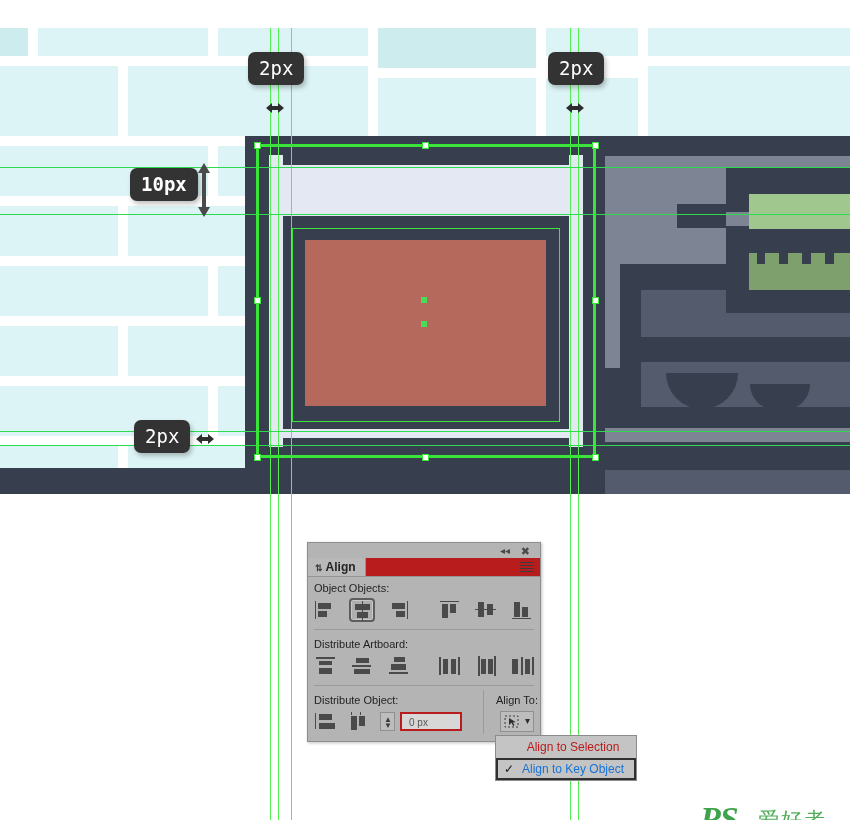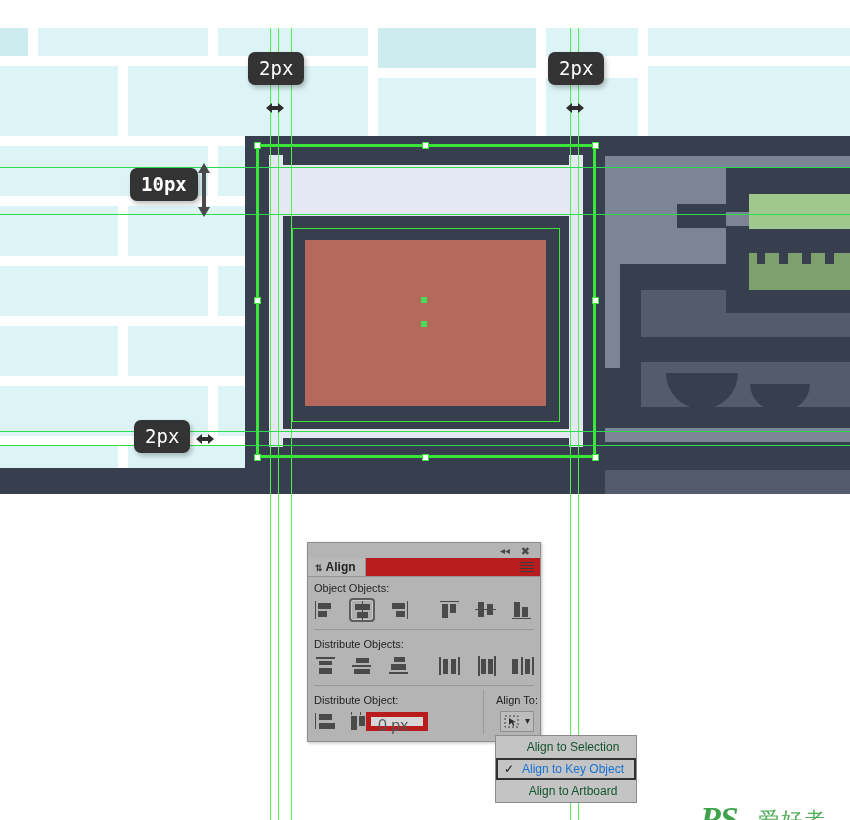--- a/index.html
+++ b/index.html
@@ -75,36 +75,36 @@
   .divider-v{position:absolute;width:1px;background:#9a9a9a;}
 
   .abtn{position:absolute;width:26px;height:24px;}
   .abtn.active{
     background:#aeaeae;border:2px solid #5d5d5d;border-radius:4px;box-sizing:border-box;
     box-shadow:inset 0 0 0 1px #c8c8c8;
   }
   .gl{position:absolute;background:#4a4a4a;}
 
   .stepper{
-    position:absolute;left:366px;top:684px;width:62px;height:19px;background:#d7d7d7;
-    border:5px solid #b91c1c;box-sizing:border-box;color:#555;font-size:16px;
+    position:absolute;left:400px;top:684px;width:62px;height:19px;background:#d7d7d7;
+    border:2px solid #b91c1c;box-sizing:border-box;color:#555;font-size:10px;
     line-height:18px;padding-left:7px;
   }
   .spin{position:absolute;left:380px;top:684px;width:15px;height:19px;background:#bdbdbd;border:1px solid #8f8f8f;box-sizing:border-box;}
   .spin span{position:absolute;left:3px;font-size:8px;color:#3a3a3a;line-height:8px;}
 
   .alignto-btn{
     position:absolute;left:500px;top:683px;width:34px;height:21px;background:#bdbdbd;
     border:1px solid #8f8f8f;box-sizing:border-box;
   }
 
   
   #dropdown{position:absolute;left:495px;top:707px;width:142px;background:#c4c4c4;border:1px solid #8c8c8c;box-sizing:border-box;}
   .dd-item{
-    position:relative;height:22px;line-height:22px;font-size:12px;color:#14532d;
+    position:relative;height:22px;line-height:22px;font-size:12px;color:#b91c1c;
     text-align:center;padding-left:14px;box-sizing:border-box;
   }
   .dd-item.sel{color:#1673d8;background:#c4c4c4;border:2px solid #303030;box-sizing:border-box;line-height:18px;}
   .dd-check{position:absolute;left:6px;top:0;font-size:12px;color:#1a1a1a;}
 
   
   #watermark{position:absolute;left:700px;top:776px;width:145px;height:40px;}
   .wm-ps{position:absolute;left:0;top:-4px;font-size:34px;font-weight:bold;font-style:italic;
     color:#3ea34a;font-family:"Liberation Serif", serif;letter-spacing:-1px;}
   .wm-cn{position:absolute;left:58px;top:2px;font-size:21px;color:#4fae58;font-family:"DejaVu Sans", sans-serif;letter-spacing:2px;}
@@ -298,21 +298,21 @@
   </div>
 
   <div class="abtn" style="left:509px;top:570px;">
     <div class="gl" style="left:3px;top:20px;width:19px;height:1px;"></div>
     <div class="gl" style="left:5px;top:4px;width:6px;height:15px;"></div>
     <div class="gl" style="left:13px;top:9px;width:6px;height:10px;"></div>
   </div>
 
   <div class="divider" style="left:314px;top:601px;width:220px;"></div>
 
-  <div class="sect-label" style="left:314px;top:610px;">Distribute Objects:</div>
+  <div class="sect-label" style="left:314px;top:610px;">Distribute Artboard:</div>
 
   <div class="abtn" style="left:313px;top:626px;">
     <div class="gl" style="left:3px;top:3px;width:19px;height:2px;"></div>
     <div class="gl" style="left:6px;top:7px;width:13px;height:4px;"></div>
     <div class="gl" style="left:6px;top:14px;width:13px;height:6px;"></div>
   </div>
   <div class="abtn" style="left:349px;top:626px;">
     <div class="gl" style="left:7px;top:4px;width:13px;height:5px;"></div>
     <div class="gl" style="left:3px;top:11px;width:19px;height:2px;"></div>
     <div class="gl" style="left:5px;top:15px;width:16px;height:5px;"></div>
@@ -374,23 +374,20 @@
   </div>
 
   <div id="dropdown">
     <div class="dd-item">
       <span>Align to Selection</span>
     </div>
     <div class="dd-item sel">
       <span class="dd-check">✓</span>
       <span>Align to Key Object</span>
     </div>
-    <div class="dd-item">
-      <span>Align to Artboard</span>
-    </div>
   </div>
 
   <div id="watermark">
     <span class="wm-ps">PS</span>
     <span class="wm-cn">爱好者</span>
     <span class="wm-url">www.psahz.com</span>
   </div>
 
 </div>
 

